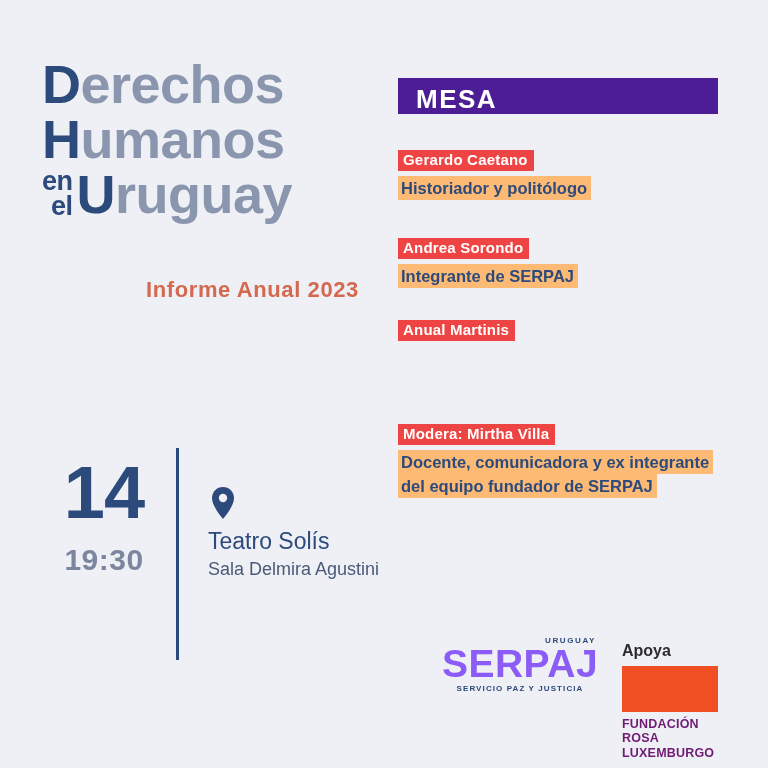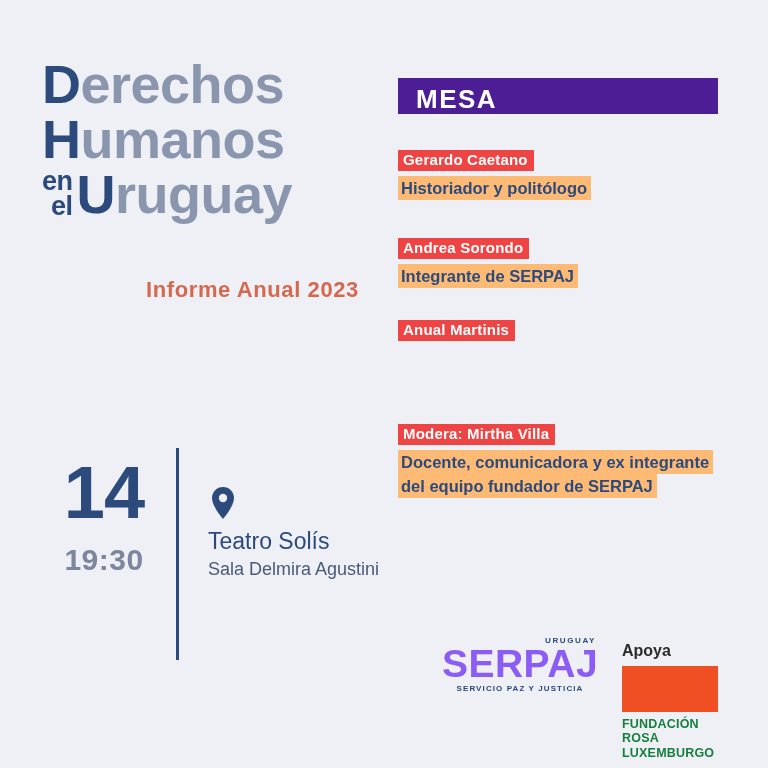--- a/index.html
+++ b/index.html
@@ -241,21 +241,21 @@
   }
   .rl-square {
     width: 96px;
     height: 46px;
     background: #f04f23;
   }
   .rl-text {
     margin-top: 5px;
     font-size: 12.5px;
     font-weight: bold;
-    color: #15803d;
+    color: #701a75;
     line-height: 1.15;
     letter-spacing: 0.2px;
   }
   .rl-text span { display: block; }
 </style>
 </head>
 <body>
 
 <div class="poster">
 

